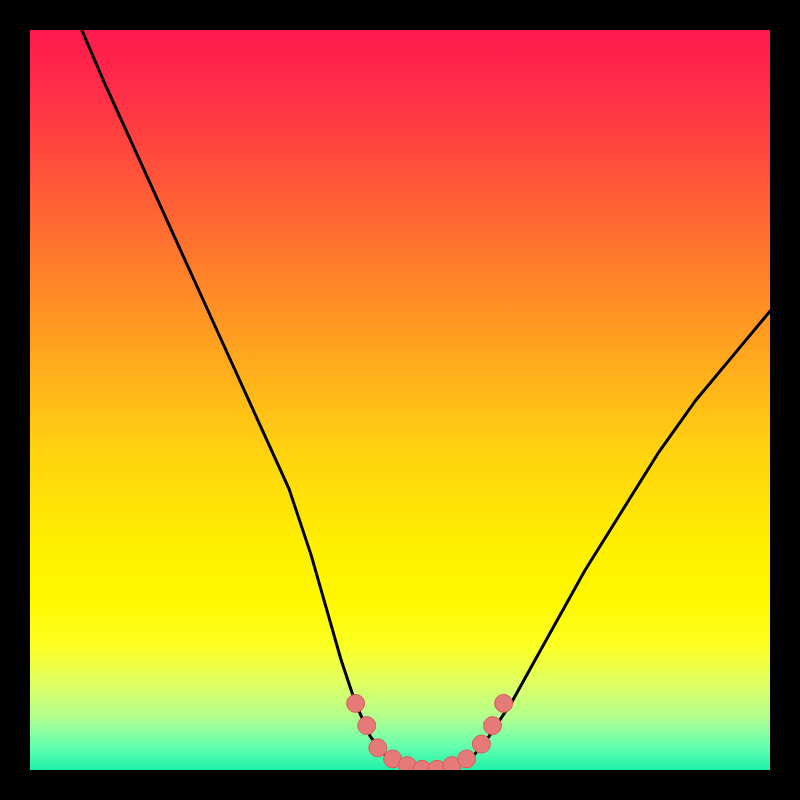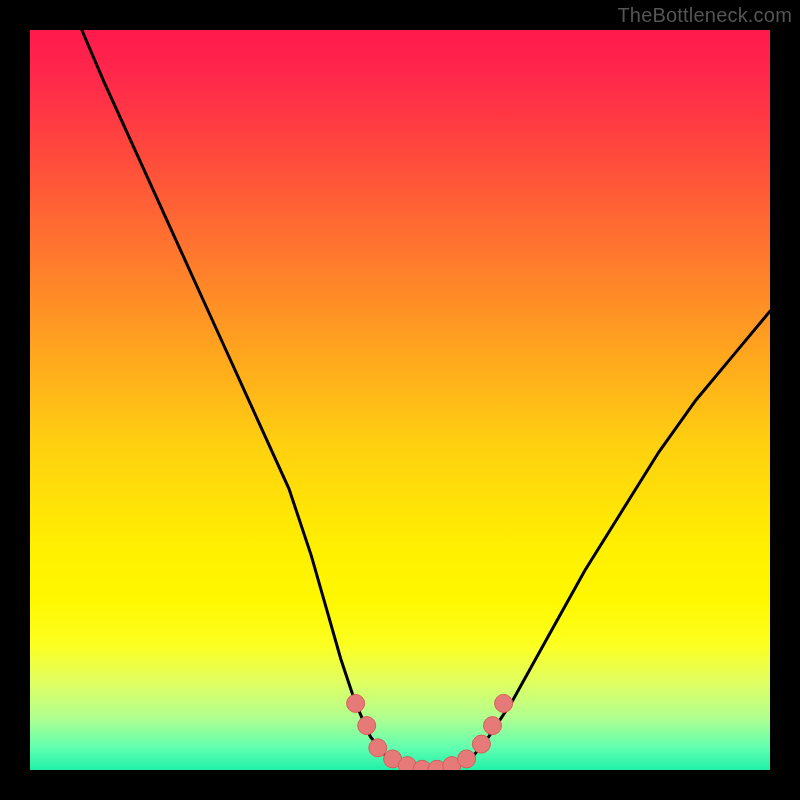--- a/index.html
+++ b/index.html
@@ -60,21 +60,20 @@
     color: #555;
     font-size: 20px;
     font-weight: 500;
     letter-spacing: 0.2px;
   }
 </style>
 </head>
 <body>
 <div class="frame">
 
-  <div class="watermark">TheBottleneck.com</div>
 
   <div class="plot">
     <div class="gradient"></div>
     <svg class="curve" viewBox="0 0 740 740" preserveAspectRatio="none">
 
       <path id="main-curve" fill="none" stroke="#000000" stroke-width="3" stroke-linecap="round" d="M51.8 0.0 L74.0 51.8 L111.0 133.2 L148.0 214.6 L185.0 296.0 L222.0 377.4 L259.0 458.8 L281.2 525.4 L296.0 577.2 L310.8 629.0 L325.6 673.4 L340.4 706.7 L355.2 725.2 L370.0 733.3 L384.8 737.8 L399.6 740.0 L414.4 737.8 L429.2 733.3 L444.0 725.2 L458.8 706.7 L481.0 673.4 L518.0 606.8 L555.0 540.2 L592.0 481.0 L629.0 421.8 L666.0 370.0 L703.0 325.6 L740.0 281.2"></path>
 
       <g id="markers">
           <circle cx="325.6" cy="673.4" r="9" fill="#e67a78" stroke="#d85c58" stroke-width="1"></circle>
           <circle cx="336.7" cy="695.6" r="9" fill="#e67a78" stroke="#d85c58" stroke-width="1"></circle>

